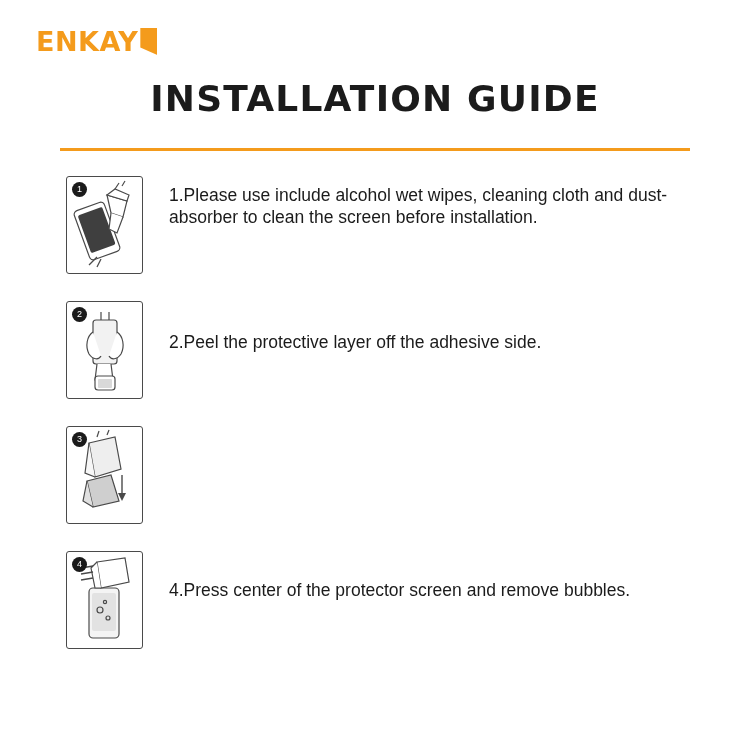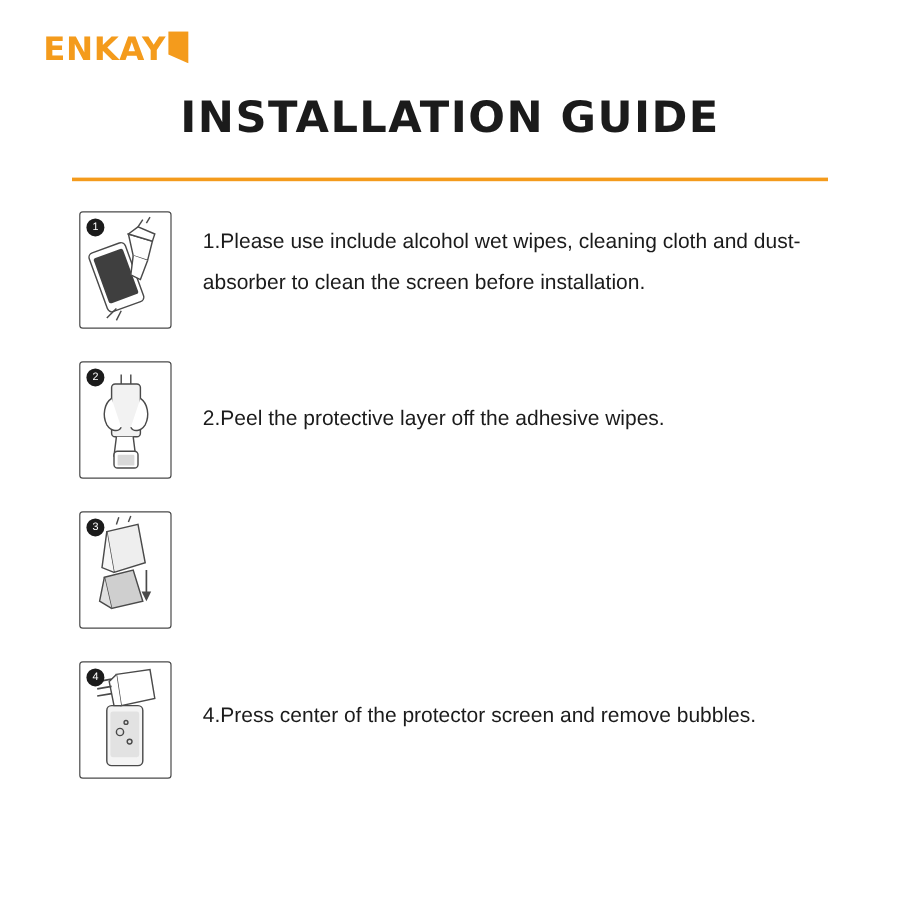--- a/index.html
+++ b/index.html
@@ -19,21 +19,21 @@
     height: 750px;
     box-sizing: border-box;
   }
 
   
   .brand {
     position: absolute;
     top: 26px;
     left: 36px;
     display: flex;
-    align-items: flex-start;
+    align-items: center;
   }
   .brand-text {
     font-family: "DejaVu Sans", sans-serif;
     font-weight: bold;
     font-size: 27px;
     letter-spacing: 0.5px;
     color: #f49b1c;
   }
   .brand-mark {
     width: 17px;
@@ -105,21 +105,21 @@
   }
   .art {
     position: absolute;
     inset: 0;
   }
   .text {
     flex: 1 1 auto;
     margin-left: 26px;
     margin-right: 32px;
     font-size: 17.5px;
-    line-height: 34px;
+    line-height: 22px;
     color: #1b1b1b;
     font-family: "Liberation Sans", sans-serif;
     padding-top: 10px;
   }
   .step-num {
     display: inline;
   }
   .s1 .text { padding-top: 8px; }
   .s2 .text { padding-top: 30px; }
   .s3 .text { padding-top: 28px; }
@@ -172,21 +172,21 @@
             <path d="M50 30 C56 34 58 44 54 52 C50 58 44 58 42 54" fill="#ffffff"></path>
             <path d="M30 62 L28 78 L46 78 L44 62" fill="#ffffff"></path>
             <rect x="28" y="74" width="20" height="14" rx="3" fill="#ffffff"></rect>
             <rect x="31" y="77" width="14" height="9" rx="1" fill="#d9d9d9" stroke="none"></rect>
             <path d="M34 18 L34 10"></path>
             <path d="M42 18 L42 10"></path>
           </g>
         </svg>
       </div>
       <div class="text">
-        <span class="step-num">2.</span><span>Peel the protective layer off the adhesive wipes.</span>
+        <span class="step-num">2.</span><span>Peel the protective layer off the adhesive side.</span>
       </div>
     </div>
 
     <div class="step s3">
       <div class="thumb">
         <span class="badge">3</span>
         <svg class="art" viewBox="0 0 75 96">
           <g fill="none" stroke="#4a4a4a" stroke-width="1.2">
             <path d="M22 16 L48 10 L54 42 L28 50 Z" fill="#eeeeee"></path>
             <path d="M22 16 L18 46 L28 50" fill="#f7f7f7"></path>

